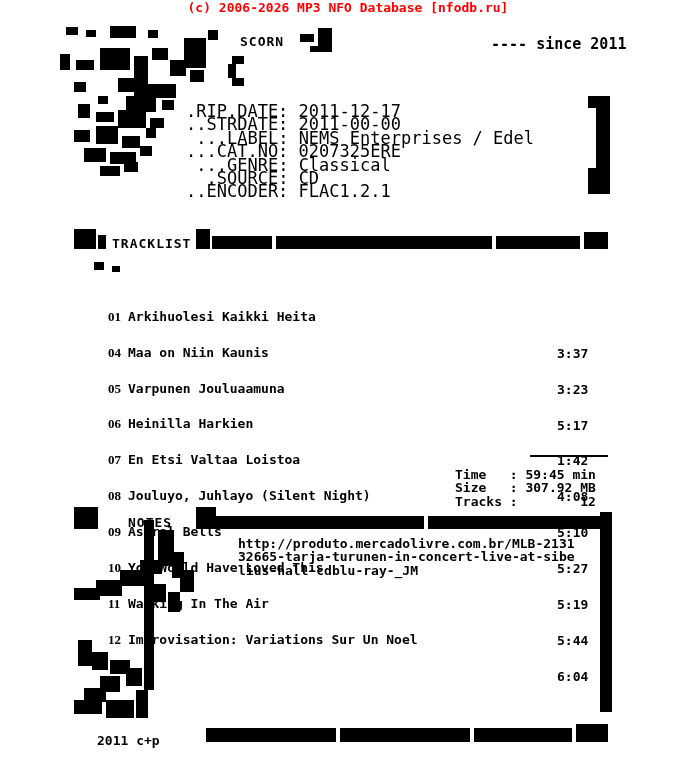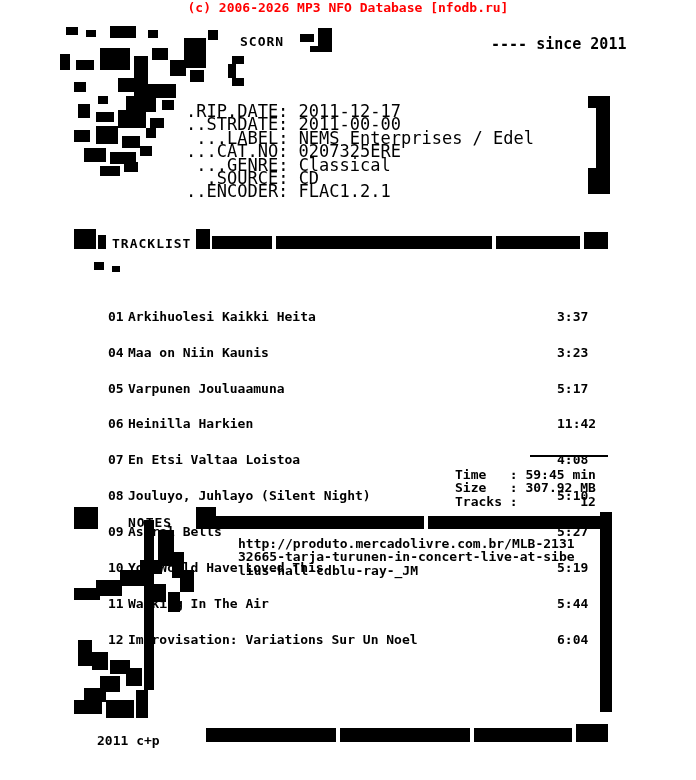--- a/index.html
+++ b/index.html
@@ -71,23 +71,23 @@
     position: absolute;
     left: 108px;
     top: 287px;
     font-size: 13px;
     line-height: 11.95px;
     font-weight: bold;
     white-space: pre;
     width: 500px;
   }
   .trk { position: relative; height: 11.95px; }
-  .trk .num { position: absolute; left: 0px; }
+  .trk .num { position: absolute; left: 0px; font-family: Liberation Serif, serif; }
   .trk .tt  { position: absolute; left: 20px; }
-  .trk .dur { position: absolute; left: 449px; }
+  .trk .dur { position: absolute; left: 449px; margin-top: 37px; }
 
   
   .totals {
     position: absolute;
     left: 455px;
     top: 468px;
     font-size: 13px;
     line-height: 13.4px;
     font-weight: bold;
     white-space: pre;
@@ -199,21 +199,21 @@
   <div class="bar" style="left:584px; top:232px; width:24px;  height:17px;"></div>
   <div class="bar" style="left:94px;  top:262px; width:10px;  height:8px;"></div>
   <div class="bar" style="left:112px; top:266px; width:8px;   height:6px;"></div>
 </div>
 <div class="sect-label" style="left:112px; top:236px;">TRACKLIST</div>
 
 <div class="tracks">
   <div class="trk"><span class="num">01</span><span class="tt">Arkihuolesi Kaikki Heita</span><span class="dur">3:37</span></div>
   <div class="trk"><span class="num">04</span><span class="tt">Maa on Niin Kaunis</span><span class="dur">3:23</span></div>
   <div class="trk"><span class="num">05</span><span class="tt">Varpunen Jouluaamuna</span><span class="dur">5:17</span></div>
-  <div class="trk"><span class="num">06</span><span class="tt">Heinilla Harkien</span><span class="dur">11:42</span></div>
+  <div class="trk"><span class="num">06</span><span class="tt">Heinilla Harkien</span><span class="dur">1:42</span></div>
   <div class="trk"><span class="num">07</span><span class="tt">En Etsi Valtaa Loistoa</span><span class="dur">4:08</span></div>
   <div class="trk"><span class="num">08</span><span class="tt">Jouluyo, Juhlayo (Silent Night)</span><span class="dur">5:10</span></div>
   <div class="trk"><span class="num">09</span><span class="tt">Astral Bells</span><span class="dur">5:27</span></div>
   <div class="trk"><span class="num">10</span><span class="tt">You Would Have Loved This</span><span class="dur">5:19</span></div>
   <div class="trk"><span class="num">11</span><span class="tt">Walking In The Air</span><span class="dur">5:44</span></div>
   <div class="trk"><span class="num">12</span><span class="tt">Improvisation: Variations Sur Un Noel</span><span class="dur">6:04</span></div>
 </div>
 
 <div class="totrule"></div>
 <div class="totals"><span>Time</span>   : <span>59:45 min</span>

